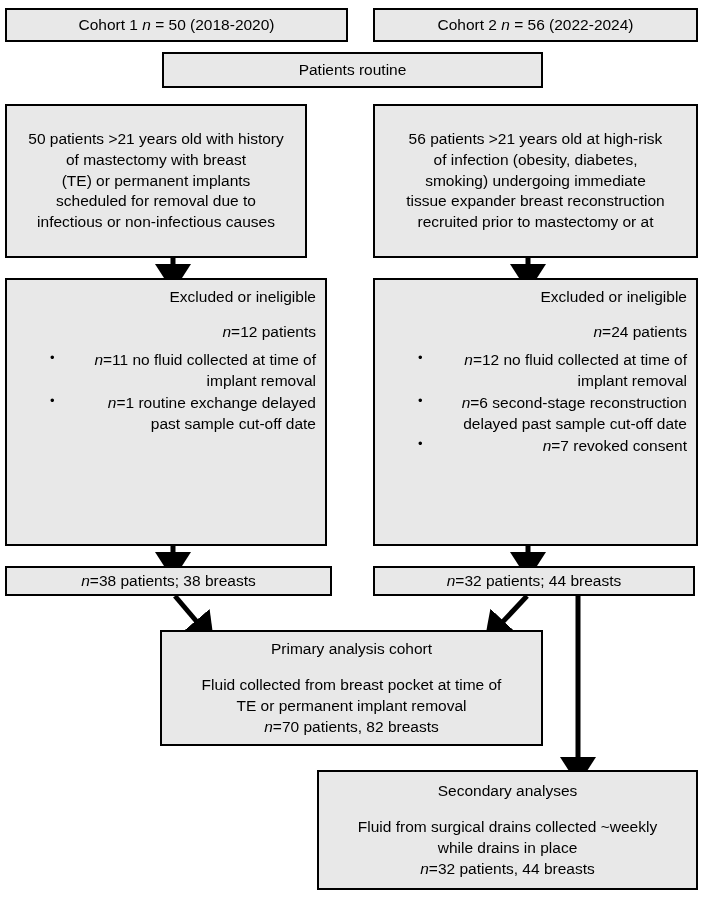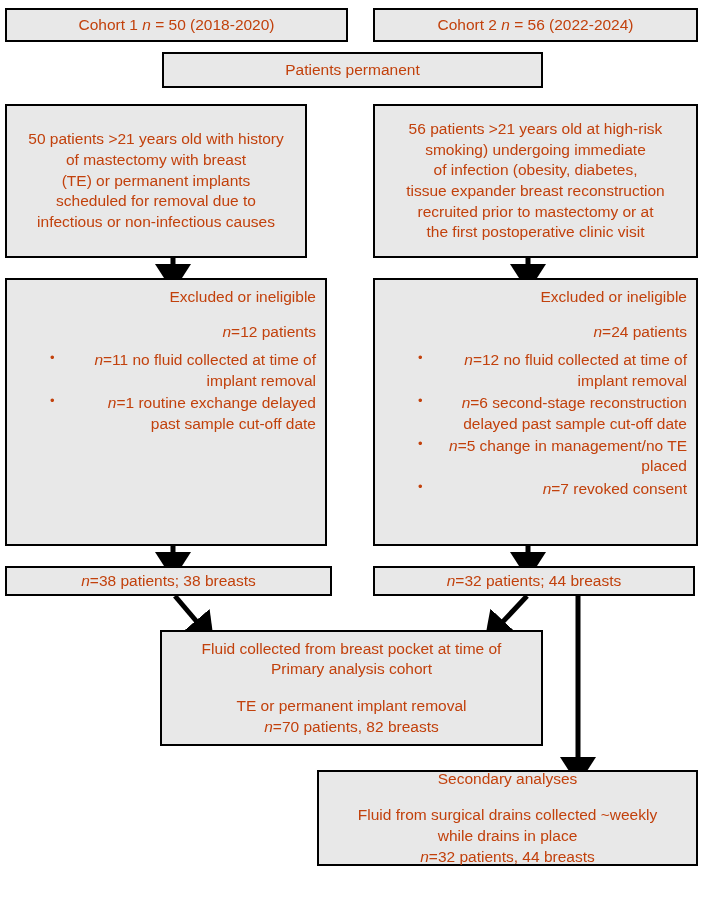--- a/index.html
+++ b/index.html
@@ -20,21 +20,21 @@
     width: 703px;
     height: 900px;
   }
   .box {
     position: absolute;
     box-sizing: border-box;
     background: #e8e8e8;
     border: 2px solid #000000;
     font-size: 15.5px;
     line-height: 1.33;
-    color: #c2410c;
+    color: #000000;
   }
   .box.center {
     display: flex;
     flex-direction: column;
     align-items: center;
     justify-content: center;
     text-align: center;
   }
   .box.left {
     text-align: right;
@@ -121,41 +121,40 @@
     </div>
   </div>
 
   <div class="box center" style="left:373px; top:8px; width:325px; height:34px;">
     <div class="pad line">
       <span>Cohort 2 </span><span class="ital">n</span><span> = 56 (2022-2024)</span>
     </div>
   </div>
 
   <div class="box center" style="left:162px; top:52px; width:381px; height:36px;">
-    <div class="pad line">Patients permanent</div>
+    <div class="pad line">Patients routine</div>
   </div>
 
   <div class="box center" style="left:5px; top:104px; width:302px; height:154px;">
     <div class="pad">
       <div class="wrapline">50 patients &gt;21 years old with history</div>
       <div class="wrapline">of mastectomy with breast</div>
       <div class="wrapline">(TE) or permanent implants</div>
       <div class="wrapline">scheduled for removal due to</div>
       <div class="wrapline">infectious or non-infectious causes</div>
     </div>
   </div>
 
   <div class="box center" style="left:373px; top:104px; width:325px; height:154px;">
     <div class="pad">
       <div class="wrapline">56 patients &gt;21 years old at high-risk</div>
+      <div class="wrapline">of infection (obesity, diabetes,</div>
       <div class="wrapline">smoking) undergoing immediate</div>
-      <div class="wrapline">of infection (obesity, diabetes,</div>
       <div class="wrapline">tissue expander breast reconstruction</div>
       <div class="wrapline">recruited prior to mastectomy or at</div>
-      <div class="wrapline">the first postoperative clinic visit</div>
     </div>
   </div>
 
   <div class="box left" style="left:5px; top:278px; width:322px; height:268px;">
     <div class="pad">
       <div class="hdr">Excluded or ineligible</div>
       <div class="sub">
         <span class="ital">n</span><span>=12 patients</span>
       </div>
       <ul class="bullets">
@@ -176,53 +175,50 @@
         <span class="ital">n</span><span>=24 patients</span>
       </div>
       <ul class="bullets">
         <li>
           <span class="ital">n</span><span>=12 no fluid collected at time of implant removal</span>
         </li>
         <li>
           <span class="ital">n</span><span>=6 second-stage reconstruction delayed past sample cut-off date</span>
         </li>
         <li>
-          <span class="ital">n</span><span>=5 change in management/no TE placed</span>
-        </li>
-        <li>
           <span class="ital">n</span><span>=7 revoked consent</span>
         </li>
       </ul>
     </div>
   </div>
 
   <div class="box center" style="left:5px; top:566px; width:327px; height:30px;">
     <div class="pad line">
       <span class="ital">n</span><span>=38 patients; 38 breasts</span>
     </div>
   </div>
 
   <div class="box center" style="left:373px; top:566px; width:322px; height:30px;">
     <div class="pad line">
       <span class="ital">n</span><span>=32 patients; 44 breasts</span>
     </div>
   </div>
 
   <div class="box center" style="left:160px; top:630px; width:383px; height:116px;">
     <div class="pad t-center">
+      <div class="wrapline" style="margin-bottom:16px;">Primary analysis cohort</div>
       <div class="wrapline">Fluid collected from breast pocket at time of</div>
-      <div class="wrapline" style="margin-bottom:16px;">Primary analysis cohort</div>
       <div class="wrapline">TE or permanent implant removal</div>
       <div class="wrapline">
         <span class="ital">n</span><span>=70 patients, 82 breasts</span>
       </div>
     </div>
   </div>
 
-  <div class="box center" style="left:317px; top:770px; width:381px; height:96px;">
+  <div class="box center" style="left:317px; top:770px; width:381px; height:120px;">
     <div class="pad t-center">
       <div class="wrapline" style="margin-bottom:16px;">Secondary analyses</div>
       <div class="wrapline">Fluid from surgical drains collected ~weekly</div>
       <div class="wrapline">while drains in place</div>
       <div class="wrapline">
         <span class="ital">n</span><span>=32 patients, 44 breasts</span>
       </div>
     </div>
   </div>
 

